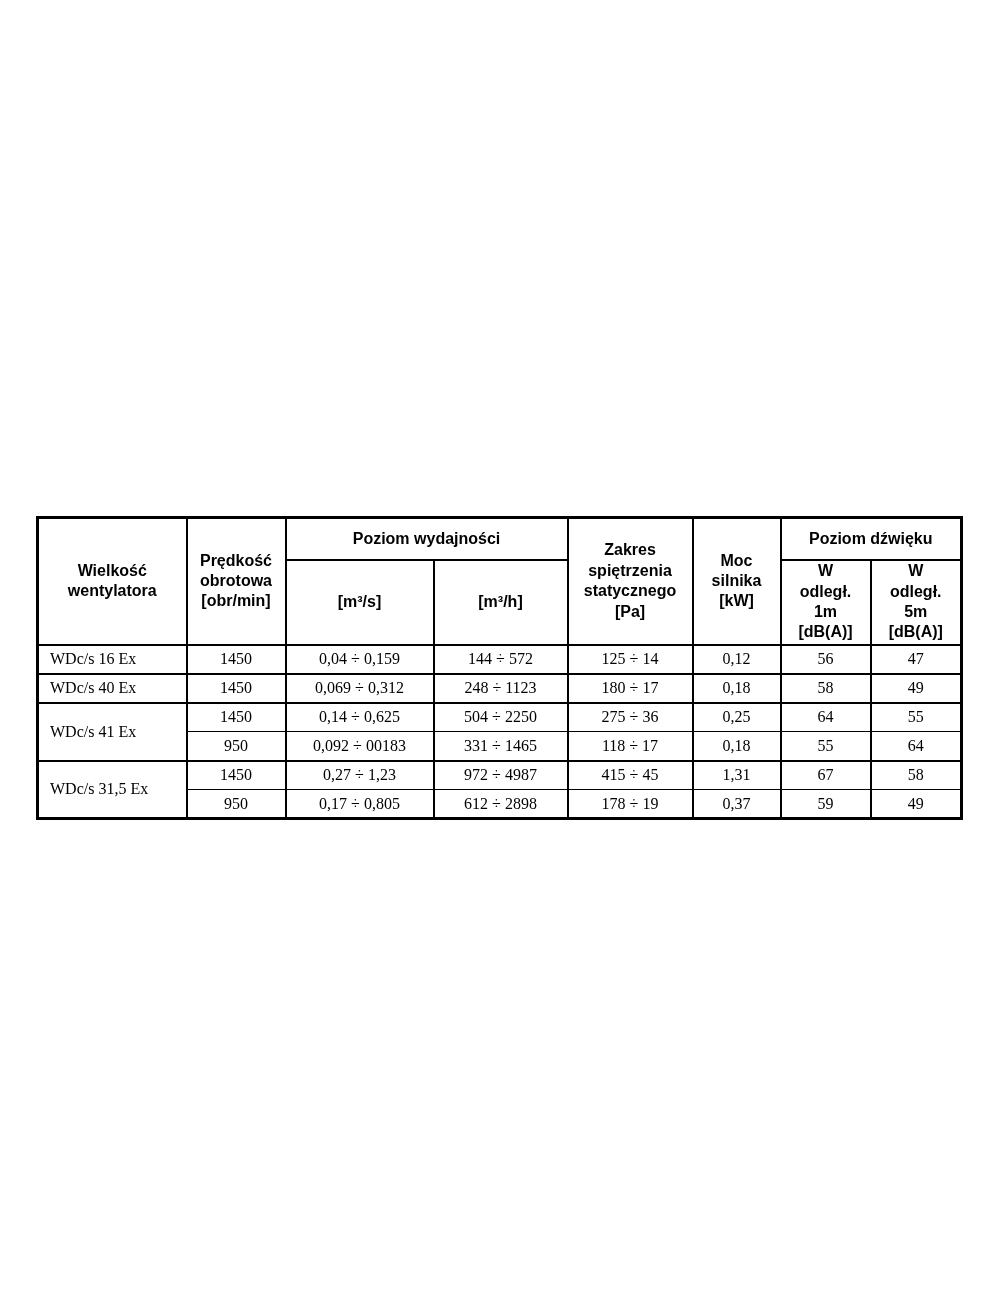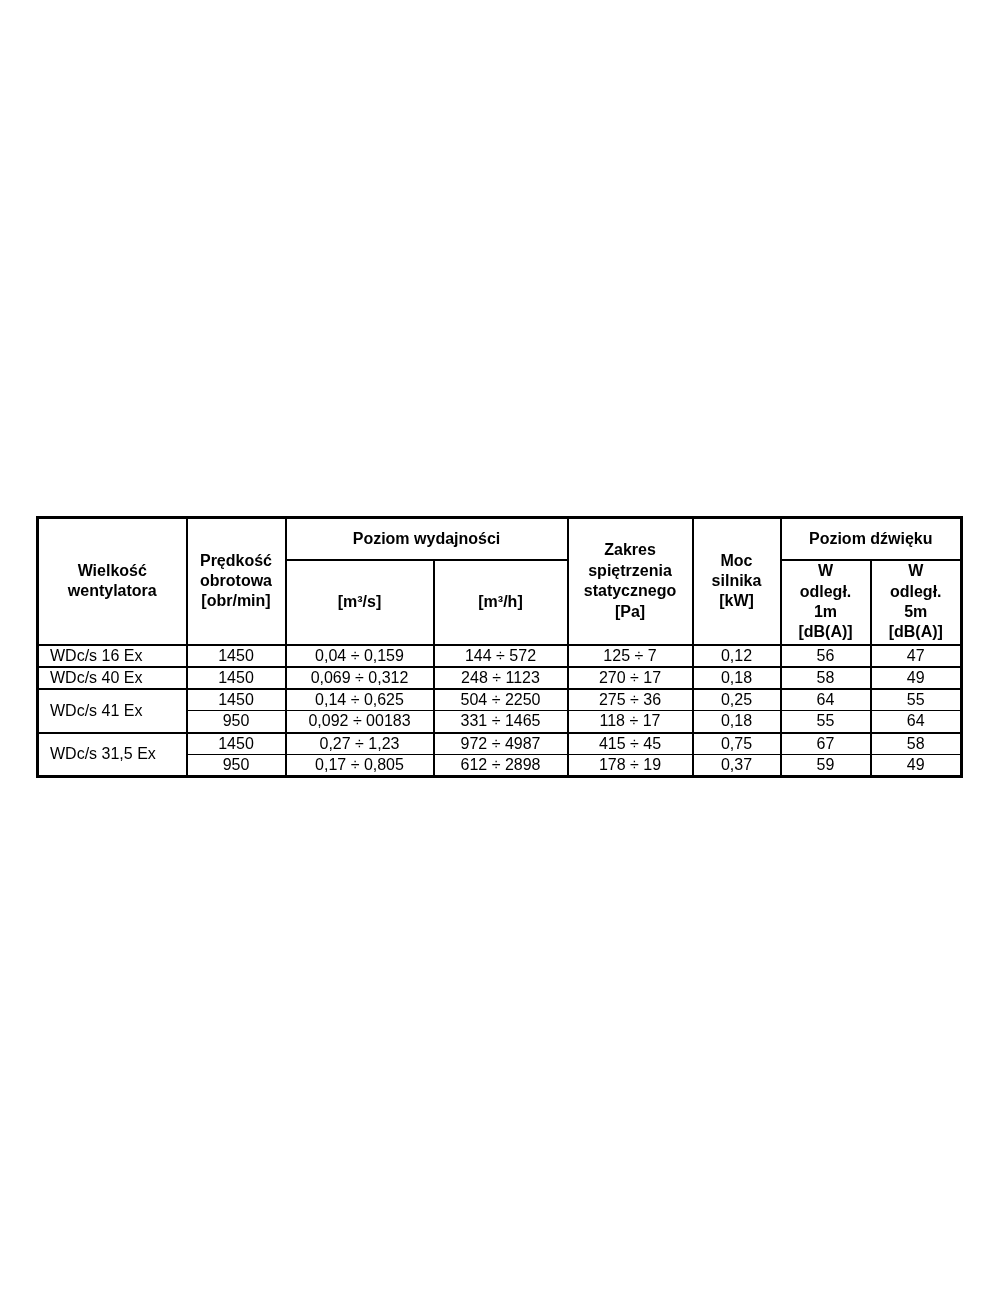--- a/index.html
+++ b/index.html
@@ -32,21 +32,21 @@
     padding: 0 2px;
     overflow: hidden;
   }
   .spec th {
     font-weight: bold;
     white-space: pre-line;
     line-height: 1.28;
   }
   tr.head-top { height: 42px; }
   tr.head-sub { height: 85px; }
-  tbody tr { height: 22px; }
+  tbody tr { height: 29px; font-family: Liberation Serif, serif; }
   td.fan-name {
     text-align: left;
     padding-left: 11px;
   }
   
   tr.thin-below td.d { border-bottom: 1px solid #000; }
   tr.thin-above td.d { border-top: 1px solid #000; }
 </style>
 </head>
 <body>
@@ -92,31 +92,31 @@
 5m
 [dB(A)]</th>
       </tr>
     </thead>
     <tbody>
       <tr>
         <td class="fan-name">WDc/s 16 Ex</td>
         <td class="d">1450</td>
         <td class="d">0,04 ÷ 0,159</td>
         <td class="d">144 ÷ 572</td>
-        <td class="d">125 ÷ 7</td>
+        <td class="d">125 ÷ 14</td>
         <td class="d">0,12</td>
         <td class="d">56</td>
         <td class="d">47</td>
       </tr>
       <tr>
         <td class="fan-name">WDc/s 40 Ex</td>
         <td class="d">1450</td>
         <td class="d">0,069 ÷ 0,312</td>
         <td class="d">248 ÷ 1123</td>
-        <td class="d">270 ÷ 17</td>
+        <td class="d">180 ÷ 17</td>
         <td class="d">0,18</td>
         <td class="d">58</td>
         <td class="d">49</td>
       </tr>
       <tr class="thin-below">
         <td class="fan-name" rowspan="2">WDc/s 41 Ex</td>
         <td class="d">1450</td>
         <td class="d">0,14 ÷ 0,625</td>
         <td class="d">504 ÷ 2250</td>
         <td class="d">275 ÷ 36</td>
@@ -132,21 +132,21 @@
         <td class="d">0,18</td>
         <td class="d">55</td>
         <td class="d">64</td>
       </tr>
       <tr class="thin-below">
         <td class="fan-name" rowspan="2">WDc/s 31,5 Ex</td>
         <td class="d">1450</td>
         <td class="d">0,27 ÷ 1,23</td>
         <td class="d">972 ÷ 4987</td>
         <td class="d">415 ÷ 45</td>
-        <td class="d">0,75</td>
+        <td class="d">1,31</td>
         <td class="d">67</td>
         <td class="d">58</td>
       </tr>
       <tr class="thin-above">
         <td class="d">950</td>
         <td class="d">0,17 ÷ 0,805</td>
         <td class="d">612 ÷ 2898</td>
         <td class="d">178 ÷ 19</td>
         <td class="d">0,37</td>
         <td class="d">59</td>

